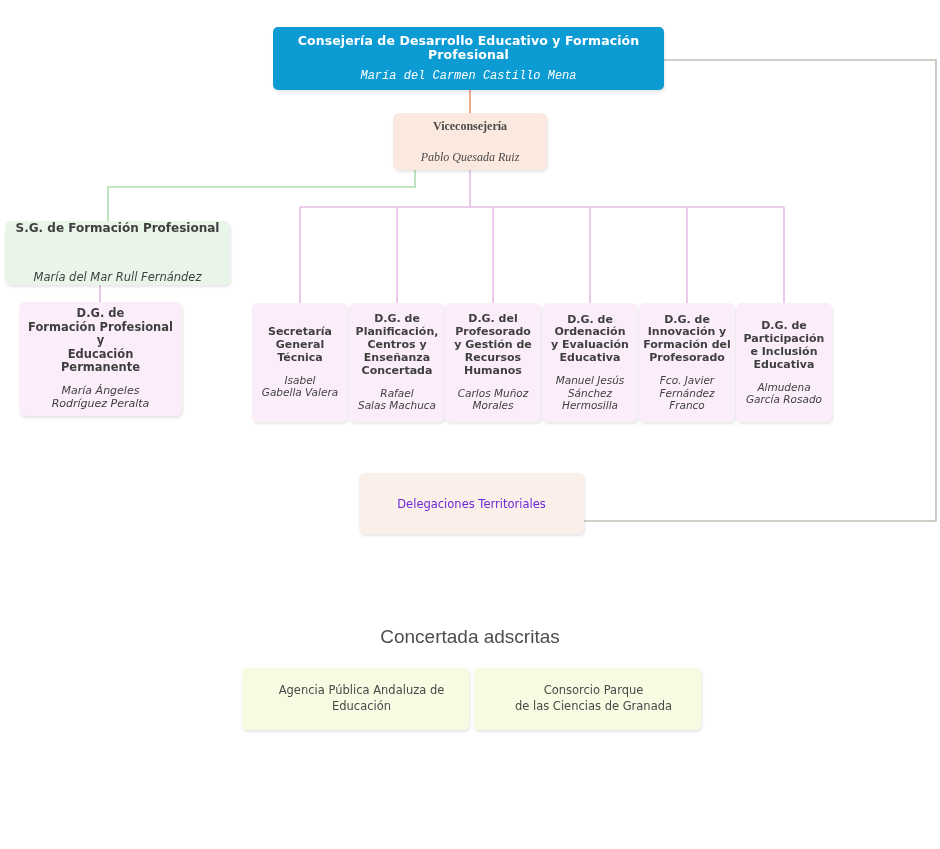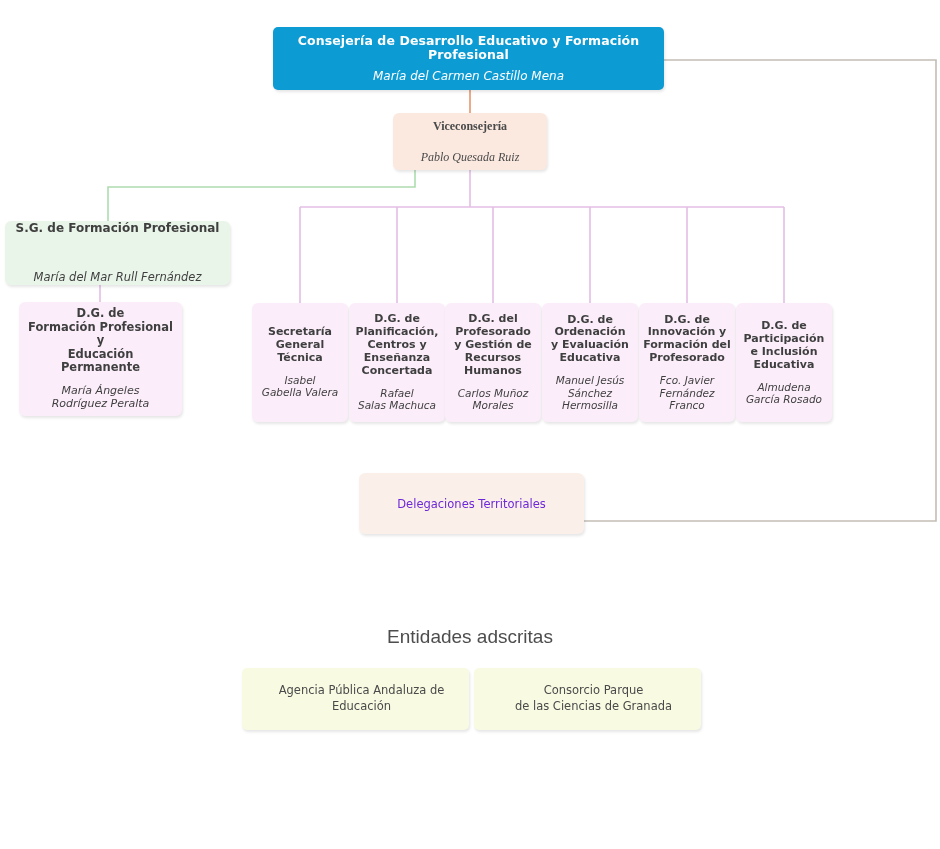--- a/index.html
+++ b/index.html
@@ -47,21 +47,21 @@
   }
 
   
   .n-root {
     left: 273px; top: 27px; width: 391px; height: 63px;
     background: #0d9bd4;
     color: #ffffff;
     border-radius: 5px;
   }
   .n-root .title { font-size: 12.5px; letter-spacing: .1px; }
-  .n-root .person { font-size: 12px; margin-top: 6px; }
+  .n-root .person { font-size: 12px; margin-top: 6px; font-family: Liberation Mono, monospace; }
 
   
   .n-vice {
     left: 393px; top: 113px; width: 154px; height: 57px;
     background: #fbe9e0;
     color: #4a4a4a;
     font-family: Liberation Serif, serif;
   }
   .n-vice .title { font-size: 12px; }
   .n-vice .person { font-size: 12px; margin-top: 16px; }
@@ -187,21 +187,21 @@
   </div>
   <div class="node n-dg row-dg" style="left:736px">
     <div class="title">D.G. de<br>Participación<br>e Inclusión<br>Educativa</div>
     <div class="person">Almudena<br>García Rosado</div>
   </div>
 
   <div class="node n-deleg">
     <div class="plain">Delegaciones Territoriales</div>
   </div>
 
-  <div class="ent-heading">Entidades adscritas</div>
+  <div class="ent-heading">Concertada adscritas</div>
 
   <div class="node n-ent n-ent1">
     <div class="plain">Agencia Pública Andaluza de<br>Educación</div>
   </div>
   <div class="node n-ent n-ent2">
     <div class="plain">Consorcio Parque<br>de las Ciencias de Granada</div>
   </div>
 
 </div>
 

